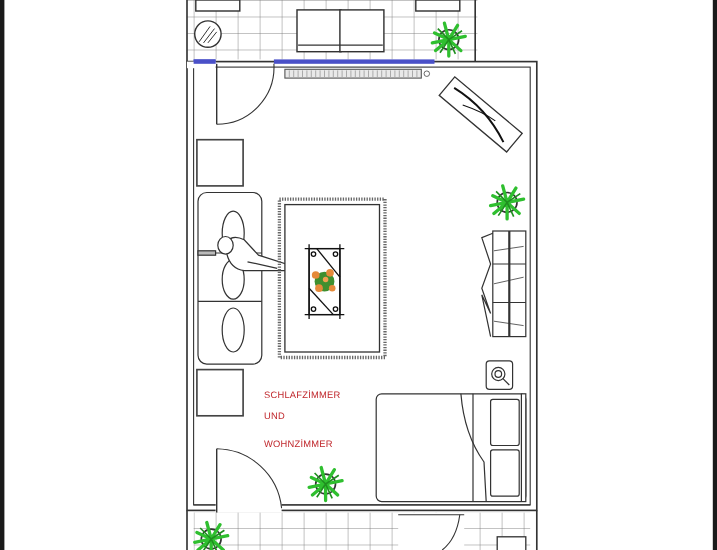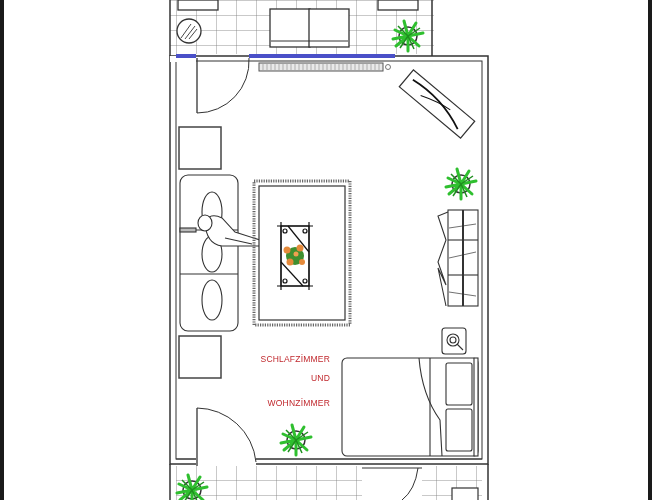--- a/index.html
+++ b/index.html
@@ -1,20 +1,20 @@
 <!DOCTYPE html>
 <html><head>
 <meta charset="utf-8">
 <style>
   html, body { margin:0; padding:0; background:#ffffff; }
   body { width:652px; height:500px; position:relative; overflow:hidden; font-family:"Liberation Sans", sans-serif; }
   .frame-left { position:absolute; left:0; top:0; width:4px; height:500px; background:#1a1a1a; }
   .frame-right { position:absolute; right:0; top:0; width:4px; height:500px; background:#1a1a1a; }
   svg#plan { position:absolute; left:0; top:0; }
-  .room-label { position:absolute; left:240px; width:90px; text-align:right; color:#c0282d; font-size:8.5px; line-height:13px; letter-spacing:0.2px; }
+  .room-label { position:absolute; left:240px; width:90px; text-align:left; color:#c0282d; font-size:8.5px; line-height:13px; letter-spacing:0.2px; }
 </style>
 </head>
 <body>
 
 <div class="frame-left"></div>
 <div class="frame-right"></div>
 
 <svg id="plan" width="652" height="500" viewBox="0 0 652 500">
   <defs>
     <pattern id="tiles" x="176" y="0" width="20" height="15" patternUnits="userSpaceOnUse">

